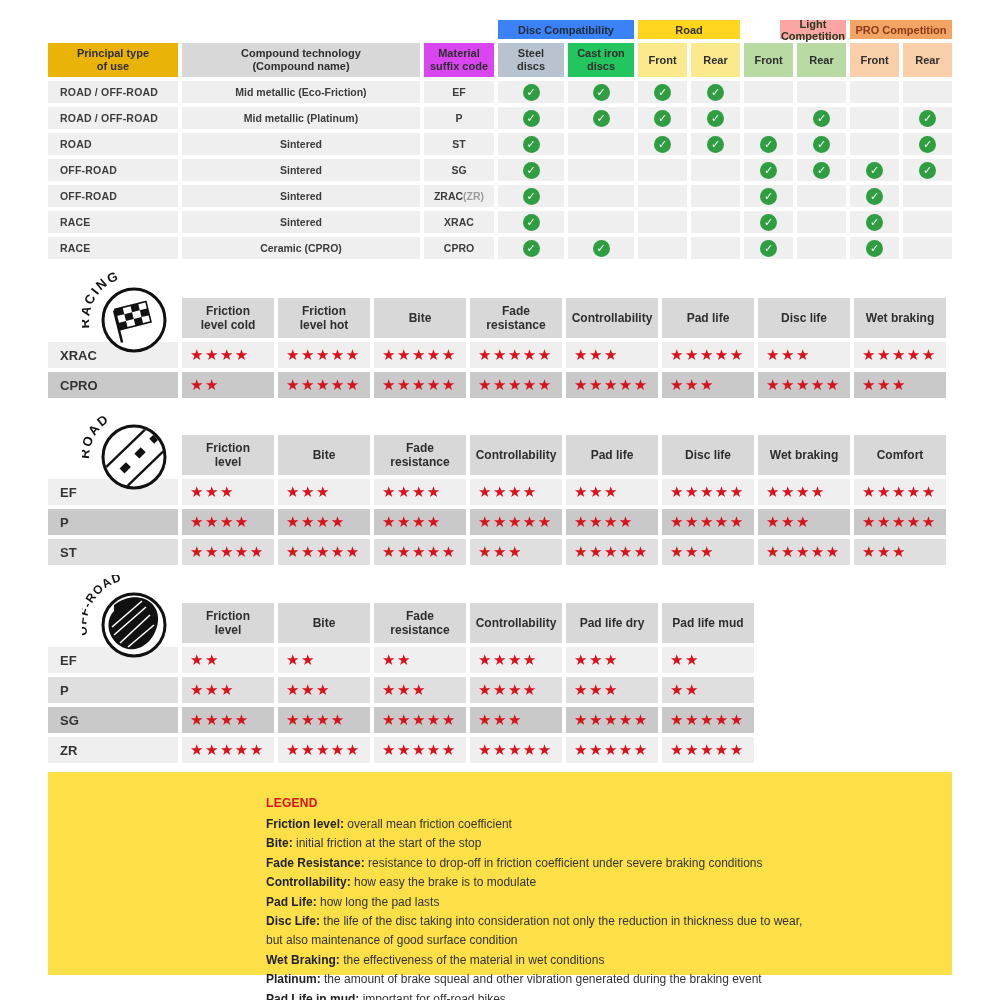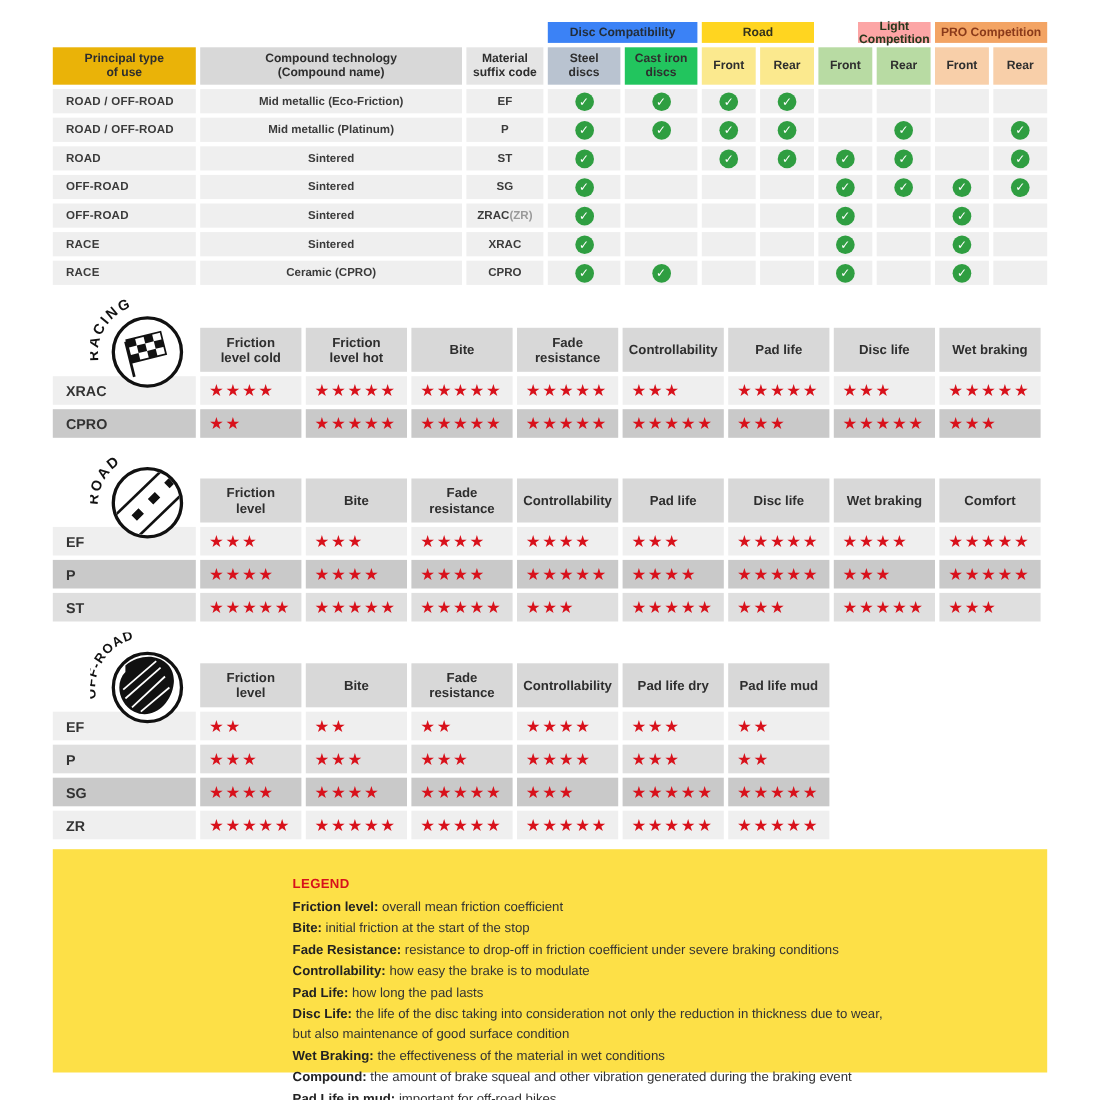--- a/index.html
+++ b/index.html
@@ -56,21 +56,21 @@
         <div class="cell spacer"></div>
         <div class="cell spacer"></div>
         <div class="cell group-cell" style="background: #3b82f6; color: rgb(34, 45, 58);">Disc Compatibility</div>
         <div class="cell group-cell" style="background: rgb(255, 213, 32); color: rgb(51, 50, 28);">Road</div>
         <div class="cell group-cell" style="background: #fca5a5; color: rgb(39, 55, 28); margin-left: 36px;">Light Competition</div>
         <div class="cell group-cell" style="background: rgb(243, 164, 100); color: rgb(138, 58, 26);">PRO Competition</div>
         <div class="cell colhead" style="background: #eab308;">Principal type
 of use</div>
         <div class="cell colhead" style="background: rgb(216, 216, 216);">Compound technology
 (Compound name)</div>
-        <div class="cell colhead" style="background: #e5e5e5;">Material
+        <div class="cell colhead" style="background: #d946ef;">Material
 suffix code</div>
         <div class="cell colhead" style="background: rgb(185, 195, 208);">Steel
 discs</div>
         <div class="cell colhead" style="background: #22c55e;">Cast iron
 discs</div>
         <div class="cell colhead" style="background: rgb(251, 233, 142);">Front</div>
         <div class="cell colhead" style="background: rgb(251, 233, 142);">Rear</div>
         <div class="cell colhead" style="background: rgb(184, 219, 163);">Front</div>
         <div class="cell colhead" style="background: rgb(184, 219, 163);">Rear</div>
         <div class="cell colhead" style="background: rgb(248, 207, 169);">Front</div>
@@ -541,18 +541,18 @@
     <div id="legend-title">LEGEND</div>
     <div id="legend-lines">
         <div class="legend-line"><b class="">Friction level: </b>overall mean friction coefficient</div>
         <div class="legend-line"><b class="">Bite: </b>initial friction at the start of the stop</div>
         <div class="legend-line"><b class="">Fade Resistance: </b>resistance to drop-off in friction coefficient under severe braking conditions</div>
         <div class="legend-line"><b class="">Controllability: </b>how easy the brake is to modulate</div>
         <div class="legend-line"><b class="">Pad Life: </b>how long the pad lasts</div>
         <div class="legend-line"><b class="">Disc Life: </b>the life of the disc taking into consideration not only the reduction in thickness due to wear,</div>
         <div class="legend-line">but also maintenance of good surface condition</div>
         <div class="legend-line"><b class="">Wet Braking: </b>the effectiveness of the material in wet conditions</div>
-        <div class="legend-line"><b class="">Compound: </b>the amount of brake squeal and other vibration generated during the braking event</div>
+        <div class="legend-line"><b class="">Platinum: </b>the amount of brake squeal and other vibration generated during the braking event</div>
         <div class="legend-line"><b class="">Pad Life in mud: </b>important for off-road bikes</div>
       </div>
   </div>
 
 </div>
 
 </body></html>

